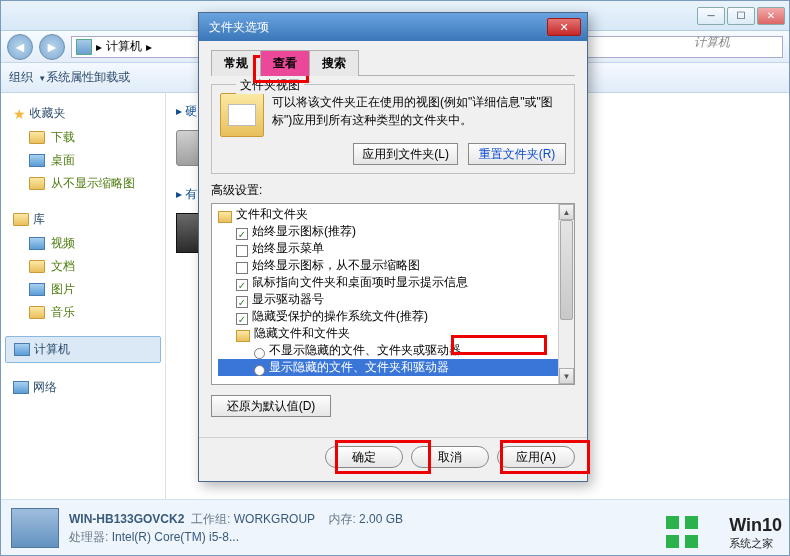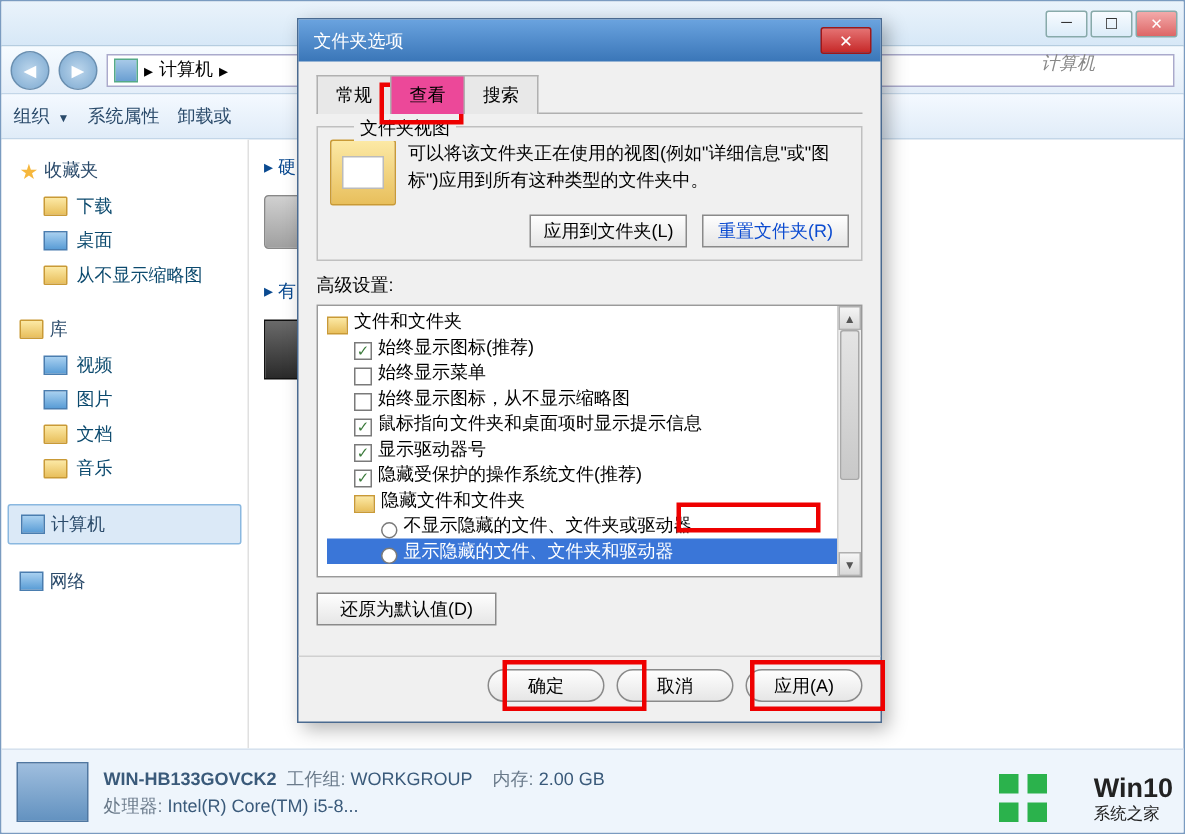--- a/index.html
+++ b/index.html
@@ -8,50 +8,50 @@
 
 .explorer { position: absolute; top: 0; left: 0; width: 790px; height: 556px; background: #fff; border: 1px solid #7a9bc0; }
 .titlebar { height: 30px; background: linear-gradient(#eaf3fb, #d7e8f7); display: flex; align-items: center; justify-content: flex-end; padding: 0 4px; border-bottom: 1px solid #b5cde0; }
 .win-controls { display: flex; gap: 2px; }
 .win-btn { width: 28px; height: 18px; border: 1px solid #8aa; border-radius: 2px; display: flex; align-items: center; justify-content: center; font-size: 10px; background: linear-gradient(#f7fbff, #dcecf8); color: #333; }
 .win-btn.close { background: linear-gradient(#f3aaaa, #d66); color: #fff; }
 .navbar { height: 32px; display: flex; align-items: center; background: linear-gradient(#f6fbff, #e4eef9); border-bottom: 1px solid #c3d6e8; padding: 0 6px; gap: 6px; }
 .nav-arrow { width: 26px; height: 26px; border-radius: 50%; background: radial-gradient(#bcd6ec, #7ba8d0); border: 1px solid #6a8fb0; display: flex; align-items: center; justify-content: center; color: #fff; font-size: 14px; }
 .addrbar { flex: 1; height: 22px; background: #fff; border: 1px solid #aac; display: flex; align-items: center; padding: 0 4px; gap: 4px; }
 .addr-icon { width: 16px; height: 16px; background: linear-gradient(#a7c9e8, #6a9fd2); border: 1px solid #5a8; }
-.toolbar { height: 30px; background: linear-gradient(#f4f9ff, #e0ecf8); border-bottom: 1px solid #c3d6e8; display: flex; align-items: center; padding: 0 8px; gap: 12px; color: #2a4a6a; }
+.toolbar { height: 30px; background: linear-gradient(#f4f9ff, #e0ecf8); border-bottom: 1px solid #c3d6e8; display: flex; align-items: center; padding: 0 8px; color: #2a4a6a; }
 .tool-item { cursor: default; }
 .tool-item .arrow { font-size: 8px; margin-left: 2px; }
 .main { display: flex; height: calc(100% - 92px - 56px); }
 .sidebar { width: 165px; background: #fff; border-right: 1px solid #e0e0e0; padding: 8px 4px; overflow: hidden; }
 .side-group { margin-bottom: 12px; }
 .side-title { display: flex; align-items: center; gap: 4px; padding: 4px 8px; color: #2a4a6a; }
 .side-title.selected { background: #dbe9f7; border: 1px solid #8ab8e0; border-radius: 2px; }
-.side-item { display: flex; align-items: center; gap: 6px; padding: 3px 8px 3px 24px; color: #0c4a6e; }
+.side-item { display: flex; align-items: center; gap: 6px; padding: 3px 8px 3px 24px; color: #4d7c0f; }
 .star { color: #f6b73c; font-size: 14px; }
 .folder-icon { width: 16px; height: 13px; background: linear-gradient(#fce9a5, #e8bf5c); border: 1px solid #c99a36; border-radius: 1px; display:inline-block; }
 .blue-icon { width: 16px; height: 13px; background: linear-gradient(#a8d0f0, #5a9dd6); border: 1px solid #4a7daf; display:inline-block; }
 .content { flex:1; padding: 10px; color:#0a4a90; }
 .content-row { display:flex; align-items:center; gap:8px; margin-bottom:10px; }
 .hd-icon { width:48px; height:36px; background:linear-gradient(#d0d0d0,#a0a0a0); border:1px solid #888; border-radius:3px; }
 .floppy { width:56px; height:40px; background:linear-gradient(#6a6a6a,#2a2a2a); border:1px solid #111; }
 
 
 .status { position:absolute; bottom:0; left:0; right:0; height:56px; border-top:1px solid #d6e1ee; background:#eef5fc; display:flex; align-items:center; padding:6px 10px; gap:10px; }
 .status-icon { width:48px; height:40px; background:linear-gradient(#9fbede,#6392c0); border:1px solid #5077a0; }
 .status-text { color:#3a5a7a; line-height:1.5; }
 .status-label { color:#6a7a8a; }
 
 
 .dialog { position:absolute; top:12px; left:198px; width:390px; height:470px; border:1px solid #4a6a90; background:#f0f0f0; box-shadow:4px 4px 12px rgba(0,0,0,0.3); }
 .dlg-title { height:28px; background:linear-gradient(#6aa3df,#3a76b8); color:#fff; display:flex; align-items:center; justify-content:space-between; padding:0 6px 0 10px; }
 .dlg-close { width:34px; height:18px; background:linear-gradient(#e57373,#c62828); border:1px solid #a01818; border-radius:2px; color:#fff; display:flex; align-items:center; justify-content:center; font-size:11px; }
 .dlg-body { padding:8px 12px 10px; }
 .tabs { display:flex; border-bottom:1px solid #b0b0b0; margin-bottom:8px; position:relative; }
-.tab { padding:4px 12px; border:1px solid #b0b0b0; border-bottom:none; background:#e8e8e8; margin-right:-1px; position:relative; top:1px; }
+.tab { padding:4px 12px; border:1px solid #b0b0b0; border-bottom:none; background:#e8e8e8; margin-right:-1px; position:relative; top:1px;font-weight:bold; }
 .tab.active { background:#ec4899; z-index:2; }
 .group { border:1px solid #c0c0c0; padding:8px; margin-bottom:8px; position:relative; }
 .group-title { position:absolute; top:-8px; left:24px; background:#f0f0f0; padding:0 4px; }
 .fv-row { display:flex; gap:8px; }
 .fv-icon { width:44px; height:44px; background:linear-gradient(#fce9a5,#e8bf5c); border:1px solid #c99a36; border-radius:2px; display:flex; align-items:center; justify-content:center; }
 .fv-grid { width:28px; height:22px; background:#fff; border:1px solid #bbb; }
 .fv-text { flex:1; line-height:1.5; }
 .fv-btns { display:flex; gap:10px; justify-content:flex-end; margin-top:6px; }
 .btn { min-width:98px; height:22px; border:1px solid #8a8a8a; background:linear-gradient(#fefefe,#e6e6e6); display:inline-flex; align-items:center; justify-content:center; padding:0 8px; cursor:default; }
 .tree { height:182px; border:1px solid #9a9a9a; background:#fff; overflow:hidden; position:relative; margin-top:4px; }
@@ -134,26 +134,26 @@
       <div class="side-group">
         <div class="side-title">
             <span class="folder-icon"></span>
             <span>库</span>
           </div>
         <div class="side-item">
             <span class="blue-icon"></span>
             <span>视频</span>
           </div>
         <div class="side-item">
+            <span class="folder-icon"></span>
+            <span>文档</span>
+          </div>
+        <div class="side-item">
             <span class="blue-icon"></span>
             <span>图片</span>
-          </div>
-        <div class="side-item">
-            <span class="folder-icon"></span>
-            <span>文档</span>
           </div>
         <div class="side-item">
             <span class="folder-icon"></span>
             <span>音乐</span>
           </div>
       </div>
       <div class="side-group">
         <div class="side-title selected">
             <span class="blue-icon"></span>
             <span>计算机</span>

